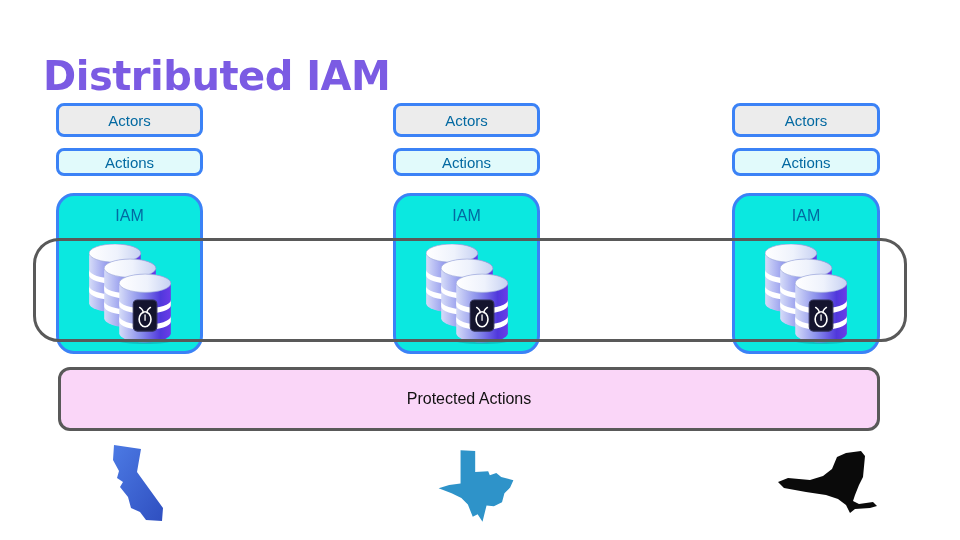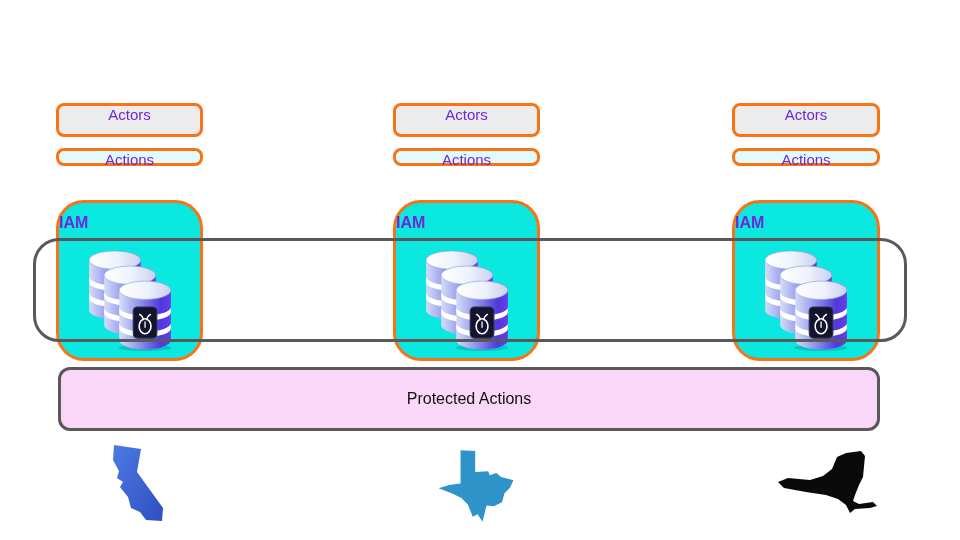--- a/index.html
+++ b/index.html
@@ -6,32 +6,32 @@
   .stage{
     position:relative;width:960px;height:540px;background:#ffffff;overflow:hidden;
     font-family:"Liberation Sans",sans-serif;color:#111111;
   }
   .title{
     position:absolute;left:43px;top:26px;
     font-family:"DejaVu Sans",sans-serif;font-weight:800;font-size:40px;
     color:#7B5BE3;letter-spacing:-0.5px;
   }
   .box{
-    position:absolute;box-sizing:border-box;border:3px solid #f97316;
-    display:flex;align-items:flex-start;justify-content:center;
-    font-size:15px;color:#6d28d9;
+    position:absolute;box-sizing:border-box;border:3px solid #3b82f6;
+    display:flex;align-items:center;justify-content:center;
+    font-size:15px;color:#0369a1;
   }
   .c1{left:56px;width:147px;}
   .c2{left:393px;width:147px;}
   .c3{left:732px;width:148px;}
   .actors{top:103px;height:34px;background:#ECECEC;border-radius:8px;}
-  .actions{top:148px;height:18px;background:#E1FAFB;border-radius:8px;}
+  .actions{top:148px;height:28px;background:#E1FAFB;border-radius:8px;}
   .iam{
-    top:200px;height:161px;background:#0BE8E0;border-radius:28px;z-index:1;
-    justify-content:flex-start;flex-direction:column;font-weight:bold;
+    top:193px;height:161px;background:#0BE8E0;border-radius:18px;z-index:1;
+    justify-content:flex-start;flex-direction:column;
   }
   .iam-label{margin-top:11px;font-size:16px;}
   .db-icon{position:absolute;top:48px;left:50%;transform:translateX(-50%);}
   .band{
     position:absolute;left:33px;top:238px;width:874px;height:104px;
     box-sizing:border-box;border:3px solid #595959;border-radius:26px;
     background:transparent;z-index:3;
   }
   .protected{
     position:absolute;left:58px;top:367px;width:822px;height:64px;
@@ -62,20 +62,21 @@
         <stop offset="0.55" stop-color="#EEF2FC"></stop>
         <stop offset="1" stop-color="#C7D1F2"></stop>
       </linearGradient>
       <linearGradient id="gCal" x1="0" y1="0" x2="1" y2="1">
         <stop offset="0" stop-color="#4C7AE4"></stop>
         <stop offset="1" stop-color="#2F4FC0"></stop>
       </linearGradient>
     </defs>
   </svg>
 
+  <h1 class="title">Distributed IAM</h1>
 
   <div class="box actors c1">
     <span>Actors</span>
   </div>
   <div class="box actions c1">
     <span>Actions</span>
   </div>
   <div class="box iam c1">
     <div class="iam-label">IAM</div>
     <svg class="db-icon" width="82" height="100" viewBox="0 0 76 93">

